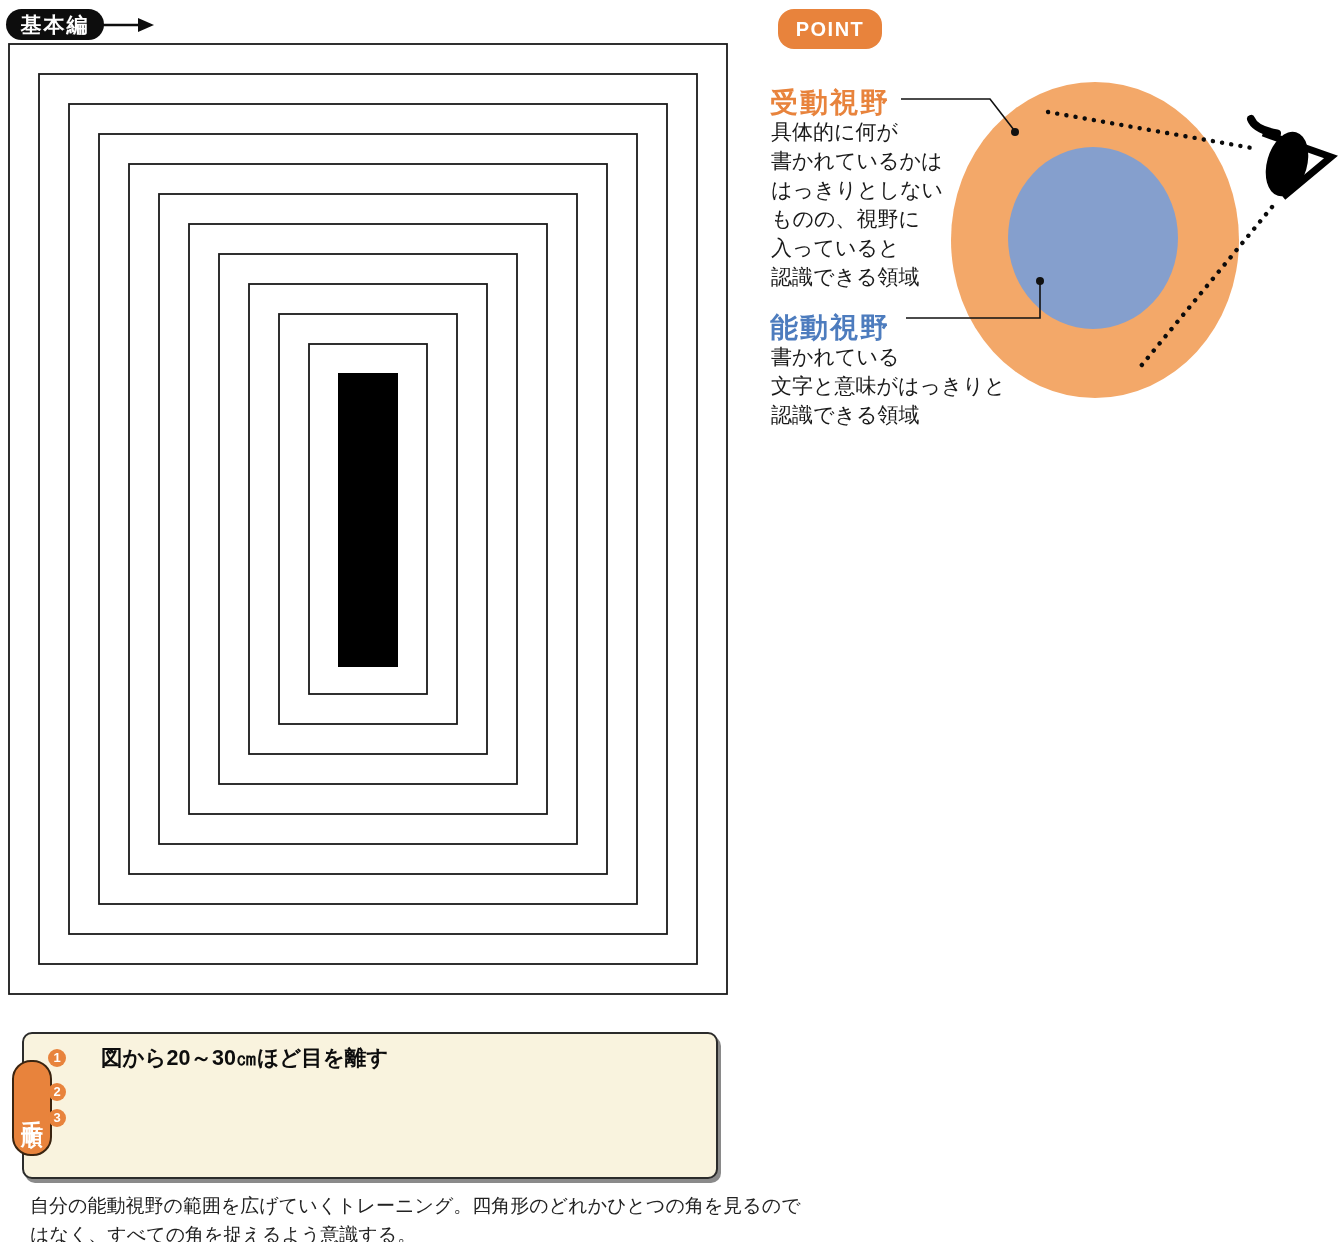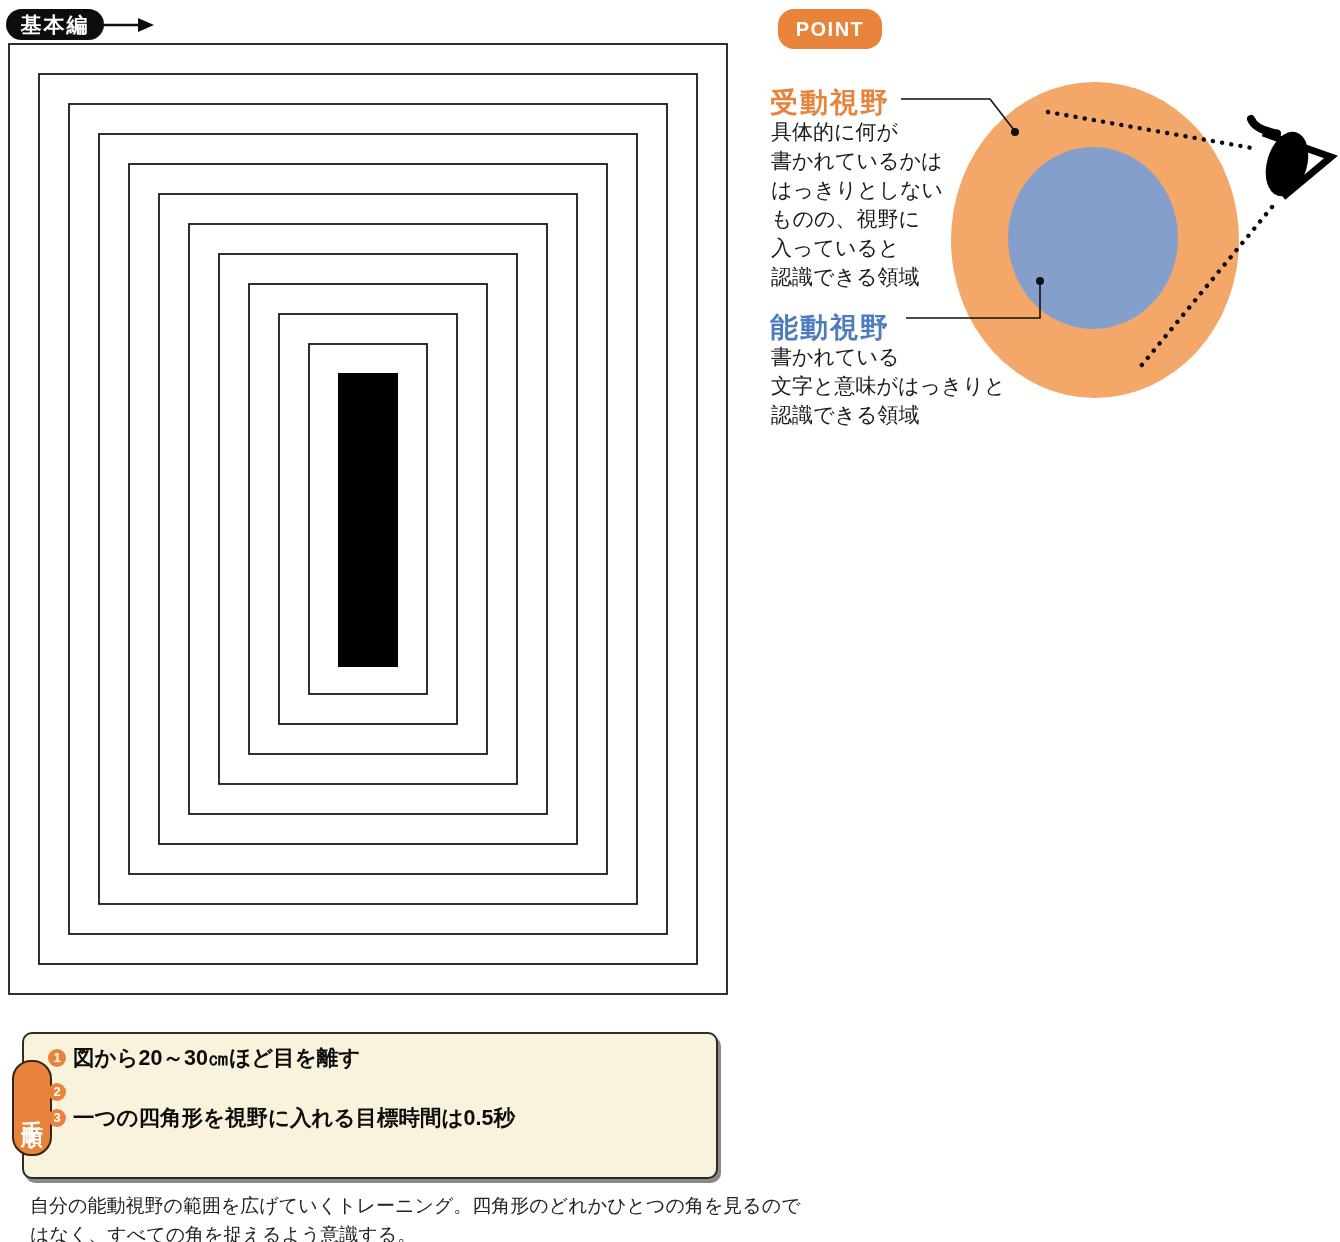--- a/index.html
+++ b/index.html
@@ -56,21 +56,21 @@
     display:flex;align-items:center;justify-content:center;
     writing-mode:vertical-rl;letter-spacing:5px;
   }
   .steps-list{left:48px;top:1041px;width:660px;}
   .step{display:flex;align-items:flex-start;margin-bottom:0;}
   .step-num{
     flex:0 0 auto;width:18px;height:18px;border-radius:50%;background:var(--accent);
     color:#fff;font-size:13px;font-weight:bold;line-height:18px;text-align:center;
     margin:8px 7px 0 0;
   }
-  .step-text{font-size:21.5px;font-weight:bold;line-height:34px;color:#0d0d0d;}
+  .step-text{font-size:21.5px;font-weight:bold;line-height:34px;color:#0d0d0d;margin-left:28px;}
 
   .caption{left:30px;top:1191px;font-size:19px;line-height:29px;color:#222;}
 </style>
 </head>
 <body>
 
 <div class="page">
 
   <div class="abs kihon-badge">基本編</div>
   <svg class="abs header-arrow" width="52" height="18" viewBox="0 0 52 18">
@@ -121,19 +121,18 @@
   <div class="abs steps-list">
     <div class="step">
       <span class="step-num">1</span>
       <div class="step-text">図から20～30㎝ほど目を離す</div>
     </div>
     <div class="step">
       <span class="step-num">2</span>
     </div>
     <div class="step">
       <span class="step-num">3</span>
-      <div class="step-text">一つの四角形を視野に入れる目標時間は0.5秒</div>
     </div>
   </div>
 
   <div class="abs caption">自分の能動視野の範囲を広げていくトレーニング。四角形のどれかひとつの角を見るので<br>はなく、すべての角を捉えるよう意識する。</div>
 
 </div>
 
 </body></html>

